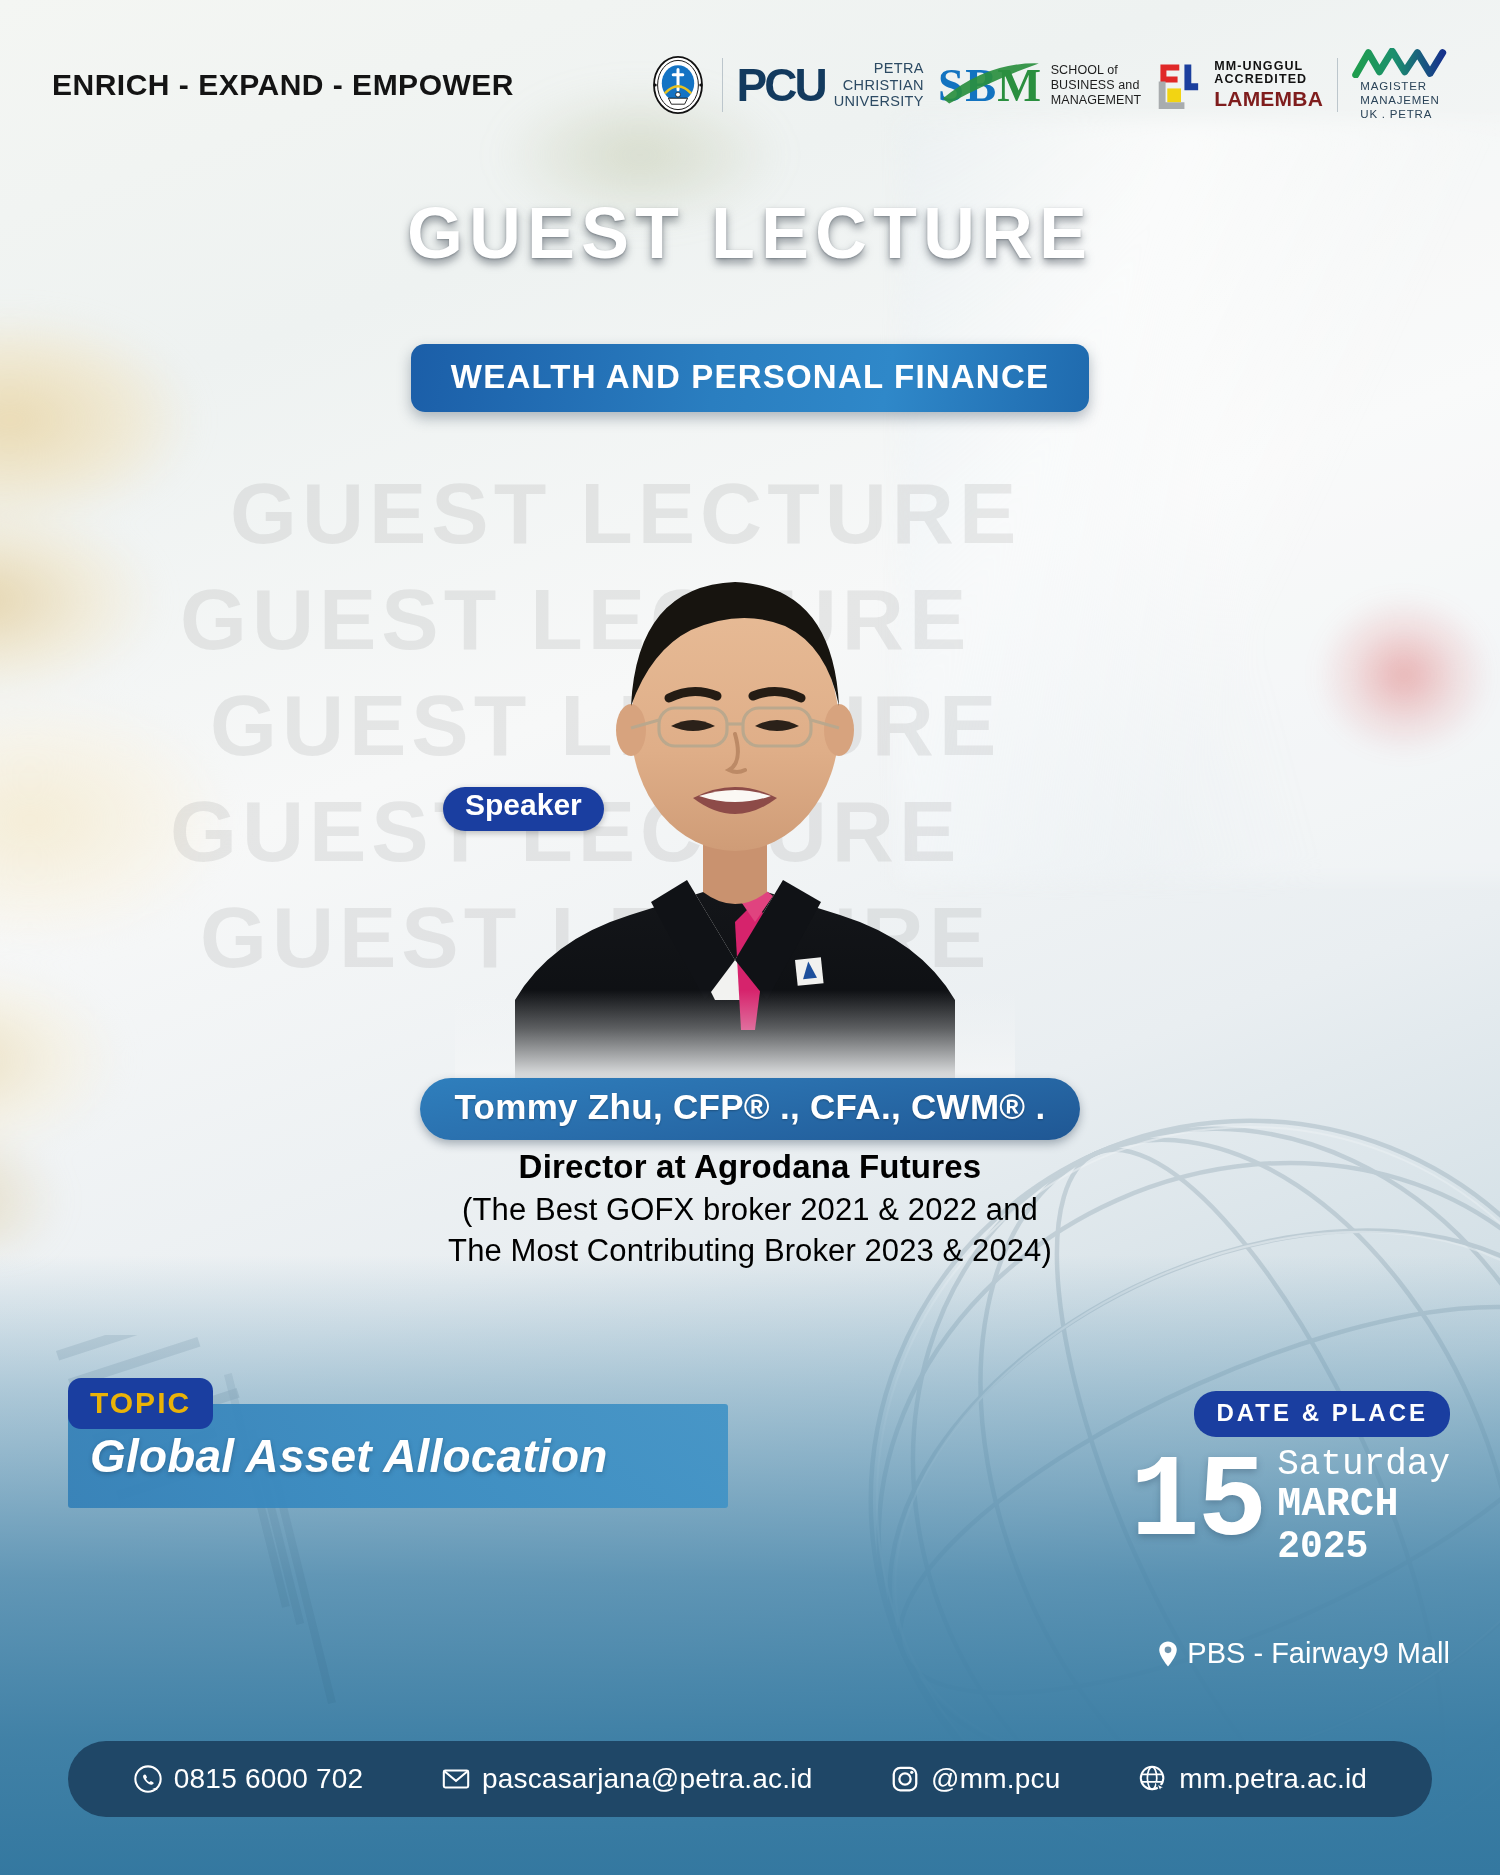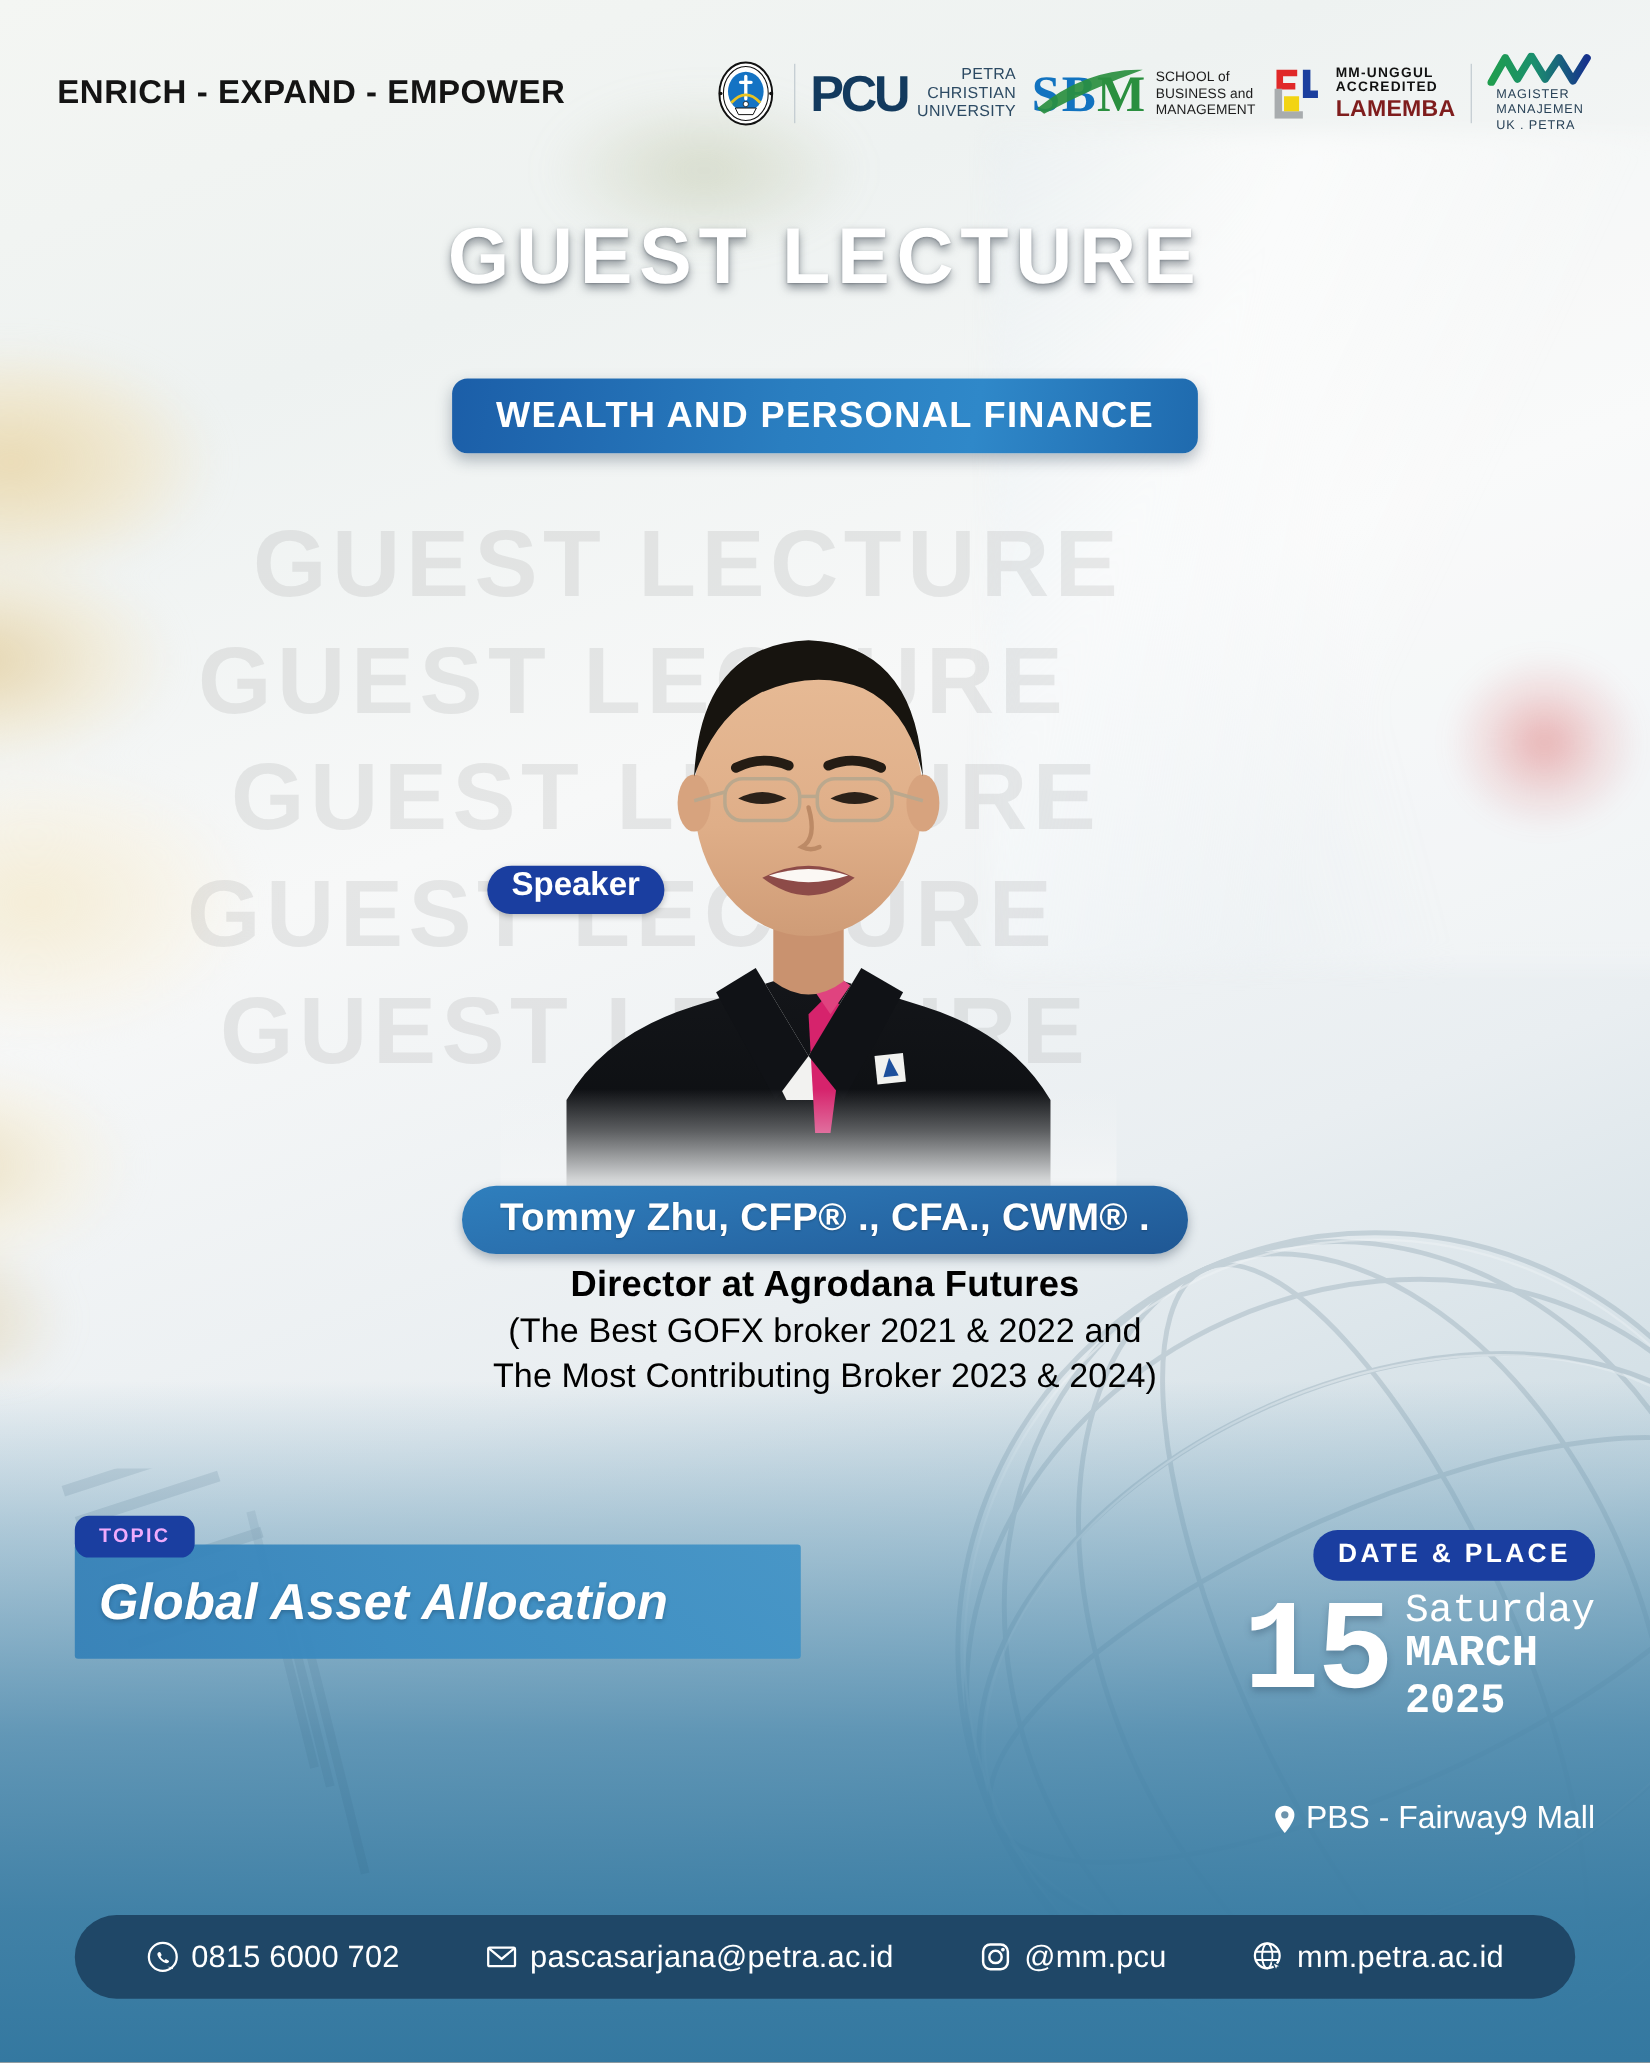--- a/index.html
+++ b/index.html
@@ -152,21 +152,21 @@
   .pcu-text {
     font-size: 14.5px; line-height: 1.15; color: #2c4a63;
     font-weight: 500; letter-spacing: .3px; text-transform: uppercase;
   }
   
   .sbm { display: flex; align-items: center; gap: 9px; }
   .sbm-mark { position: relative; width: 104px; height: 54px; }
   .sbm-mark svg { width: 100%; height: 100%; }
   .sbm-text { font-size: 12.5px; line-height: 1.2; color: #1d1d1d; font-weight: 500; letter-spacing: .1px; }
   
-  .lam { display: flex; gap: 7px; }
+  .lam { display: flex; align-items: center; gap: 7px; }
   .lam-mark { width: 52px; height: 48px; }
   .lam-mark svg { width: 100%; height: 100%; }
   .lam-texts { line-height: 1.08; }
   .lam-l1 { font-size: 12.5px; font-weight: 700; letter-spacing: 1.1px; color: #111; }
   .lam-l2 { font-size: 12.5px; font-weight: 700; letter-spacing: 1.1px; color: #111; }
   .lam-l3 { font-size: 21px; font-weight: 800; letter-spacing: .2px; color: #7f1d1d; margin-top: 1px; }
   
   .mmp { display: flex; flex-direction: column; align-items: center; gap: 2px; }
   .mmp-mark { width: 96px; height: 30px; }
   .mmp-mark svg { width: 100%; height: 100%; }
@@ -259,22 +259,22 @@
   .role-1 { font-size: 33px; font-weight: 800; letter-spacing: .2px; }
   .role-2 { font-size: 31px; font-weight: 400; margin-top: 6px; letter-spacing: .1px; }
   .role-3 { font-size: 31px; font-weight: 400; margin-top: 5px; letter-spacing: .1px; }
 
   
   .topic-badge {
     position: absolute;
     left: 68px;
     top: 1378px;
     background: #1a3ea0;
-    color: #f0abfc;
-    font-size: 18px;
+    color: #eab308;
+    font-size: 30px;
     font-weight: 800;
     letter-spacing: 2px;
     padding: 8px 22px 9px;
     border-radius: 13px;
     z-index: 4;
   }
   .topic-banner {
     position: absolute;
     left: 68px;
     top: 1404px;

